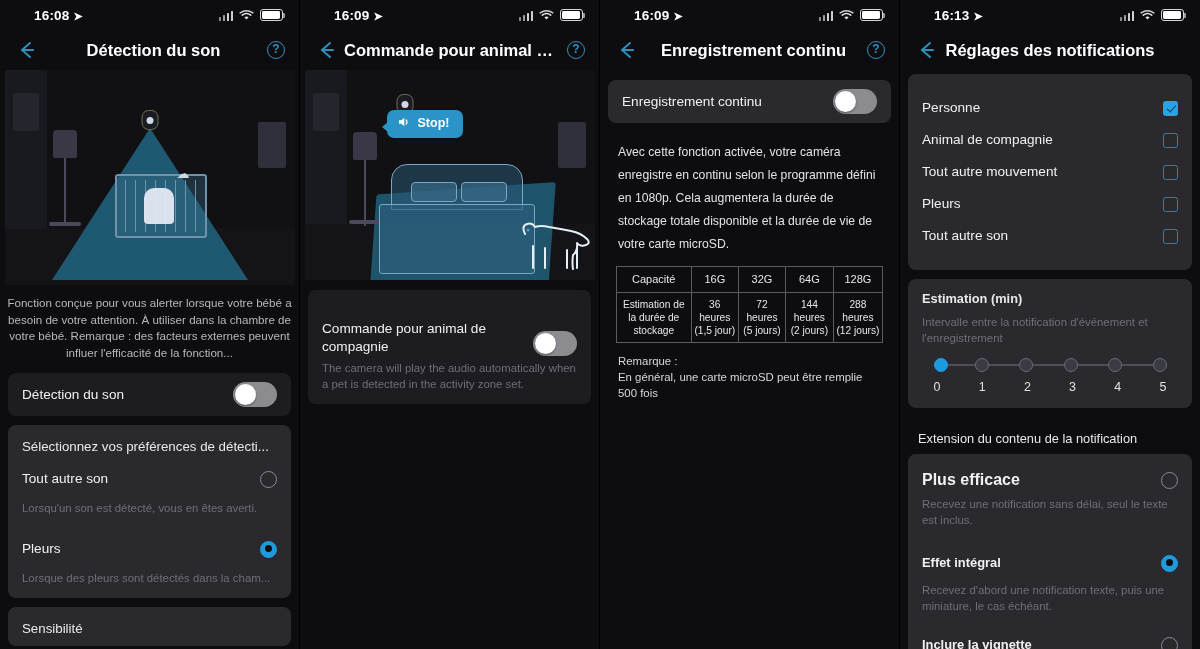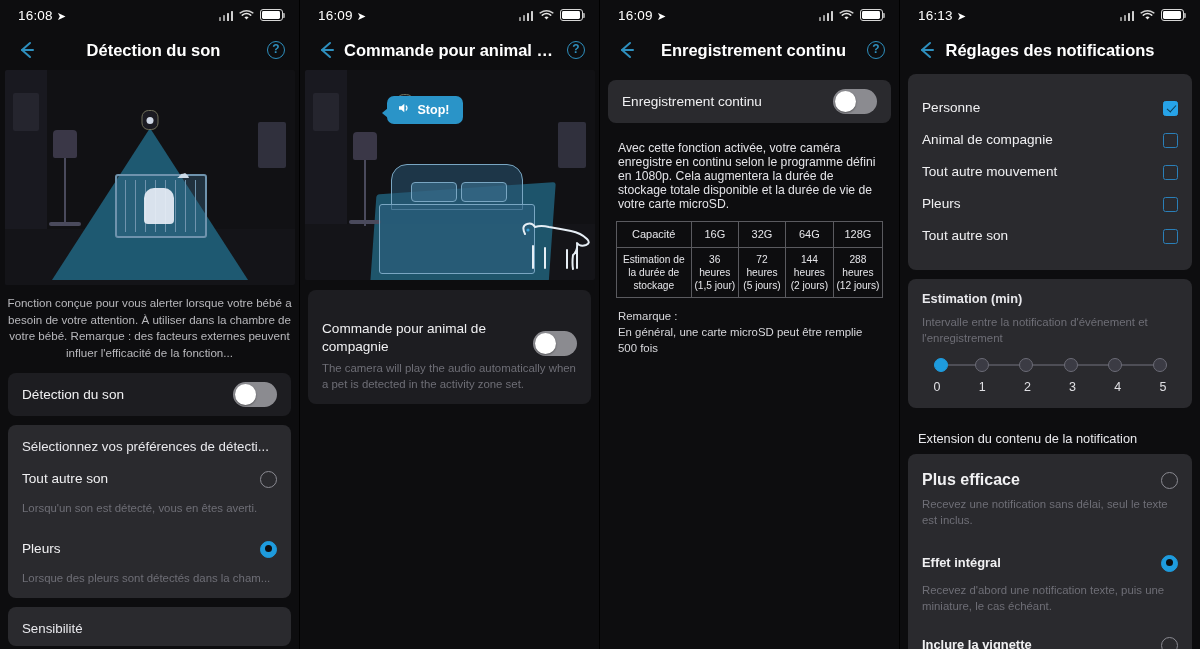--- a/index.html
+++ b/index.html
@@ -19,21 +19,21 @@
   }
   .panel:last-child { border-right: none; }
 
   
   .statusbar {
     height: 30px;
     display: flex; align-items: center; justify-content: space-between;
     padding: 0 16px 0 18px;
     color: #fff;
   }
-  .st-time { font-size: 13.5px; font-weight: normal; letter-spacing: .2px; }
+  .st-time { font-size: 13.5px; font-weight: bold; letter-spacing: .2px; margin-left: 16px; }
   .st-time .loc { display:inline-block; margin-left:4px; font-size:11px; transform: rotate(0deg); }
   .st-icons { display: flex; align-items: center; gap: 6px; }
   .sig { display: flex; align-items: flex-end; gap: 1.5px; height: 11px; }
   .sig i { display:block; width:2.5px; background:#cfcfcf; border-radius:.5px; }
   .sig i:nth-child(1){height:4px;background:#8d8d8d}
   .sig i:nth-child(2){height:6px;background:#9d9d9d}
   .sig i:nth-child(3){height:8px}
   .sig i:nth-child(4){height:10px}
   .wifi { width: 15px; height: 11px; position: relative; }
   .wifi svg { position:absolute; left:0; top:0; }
@@ -103,24 +103,24 @@
   .zz { position:absolute; left:172px; top:96px; color:#cddbe8; font-size:13px; }
 
   
   .bed { position:absolute; left:74px; top:134px; width:156px; height:70px;
          border:1.6px solid #79a6c2; border-radius:3px; background:rgba(45,95,125,.6); }
   .headboard { position:absolute; left:86px; top:94px; width:132px; height:46px;
          border:1.6px solid #79a6c2; border-radius:16px 16px 0 0; background:rgba(40,85,115,.55);}
   .pillow { position:absolute; top:112px; width:46px; height:20px; border:1.4px solid #79a6c2;
          border-radius:4px; background:rgba(55,105,135,.7);}
   .bubble {
-    position:absolute; left:82px; top:26px;
+    position:absolute; left:82px; top:40px;
     background:#2a94c8; color:#fff; font-size:12.5px; font-weight:bold;
     padding:6px 14px 7px 11px; border-radius:7px;
-    display:flex; align-items:center; gap:7px;
+    display:flex; gap:7px;
   }
   .bubble::before{ content:""; position:absolute; left:-5px; top:12px;
     border-top:5px solid transparent; border-bottom:5px solid transparent;
     border-right:6px solid #2a94c8; }
   .dog { position:absolute; right:4px; bottom:6px; width:80px; height:58px; }
 
   
   .content { padding: 0 8px; }
   .desc {
     color: #b8b8bc; font-size: 11.6px; line-height: 16.5px;
@@ -153,21 +153,21 @@
     border:solid #0b3b54; border-width:0 1.8px 1.8px 0; transform:rotate(42deg); }
   .hdr { color:#e8e8ec; font-size:13.3px; padding: 14px 0 4px; }
 
   
   .tbl { margin: 4px 8px 0; border:1px solid #5a5a5f; border-collapse:collapse; width: calc(100% - 16px); }
   .tbl td { border:1px solid #5a5a5f; color:#e6e6ea; font-size:10.2px; line-height:13px;
     text-align:center; padding:5px 2px; }
   .tbl tr:first-child td { font-size:11px; padding:6px 2px; }
   .note { color:#d8d8dc; font-size:11.4px; line-height:16px; padding:10px 10px 0; }
 
-  .para { color:#e3e3e7; font-size:12.2px; line-height:14px; padding: 9px 10px 6px; }
+  .para { color:#e3e3e7; font-size:12.2px; line-height:23px; padding: 9px 10px 6px; }
 
   
   .slider-wrap { padding: 12px 4px 14px; }
   .track { position:relative; height:14px; margin: 0 8px; }
   .track .line { position:absolute; left:7px; right:7px; top:6px; height:1.6px; background:#4e4e56; }
   .dot { position:absolute; top:0; width:14px; height:14px; border-radius:50%;
     background:#3b3b44; border:1.6px solid #6b6b76; transform:translateX(-50%); }
   .dot.on { background:#1e9bdd; border-color:#1e9bdd; }
   .ticks { display:flex; justify-content:space-between; margin: 8px 4px 0; }
   .ticks span { color:#e0e0e4; font-size:12.5px; width:14px; text-align:center; }

